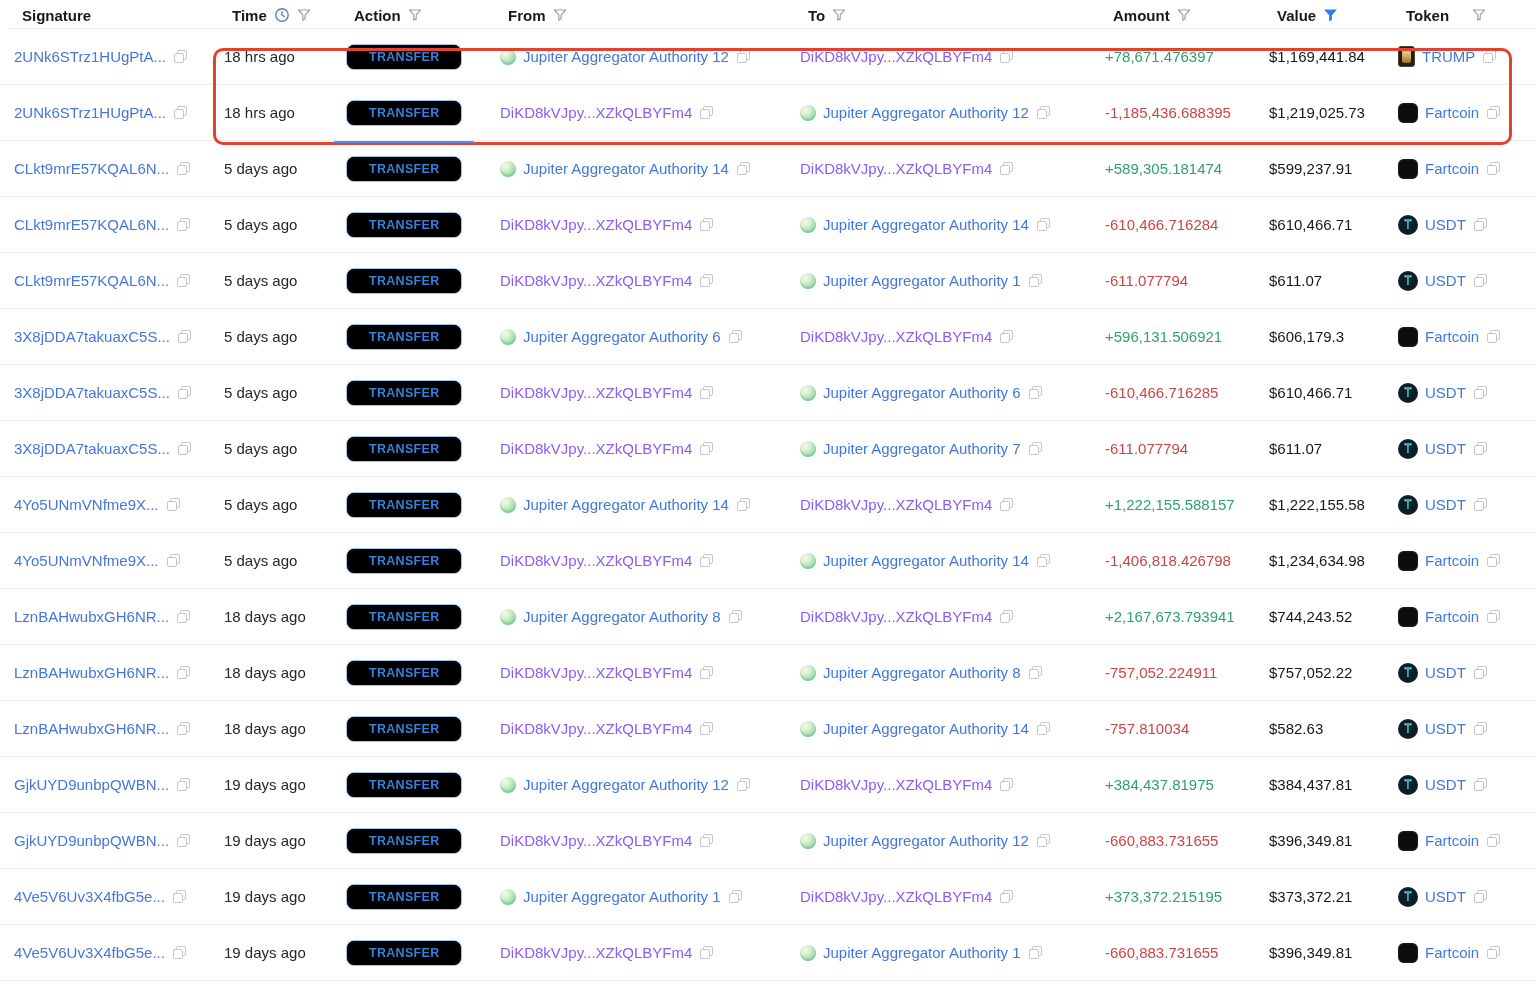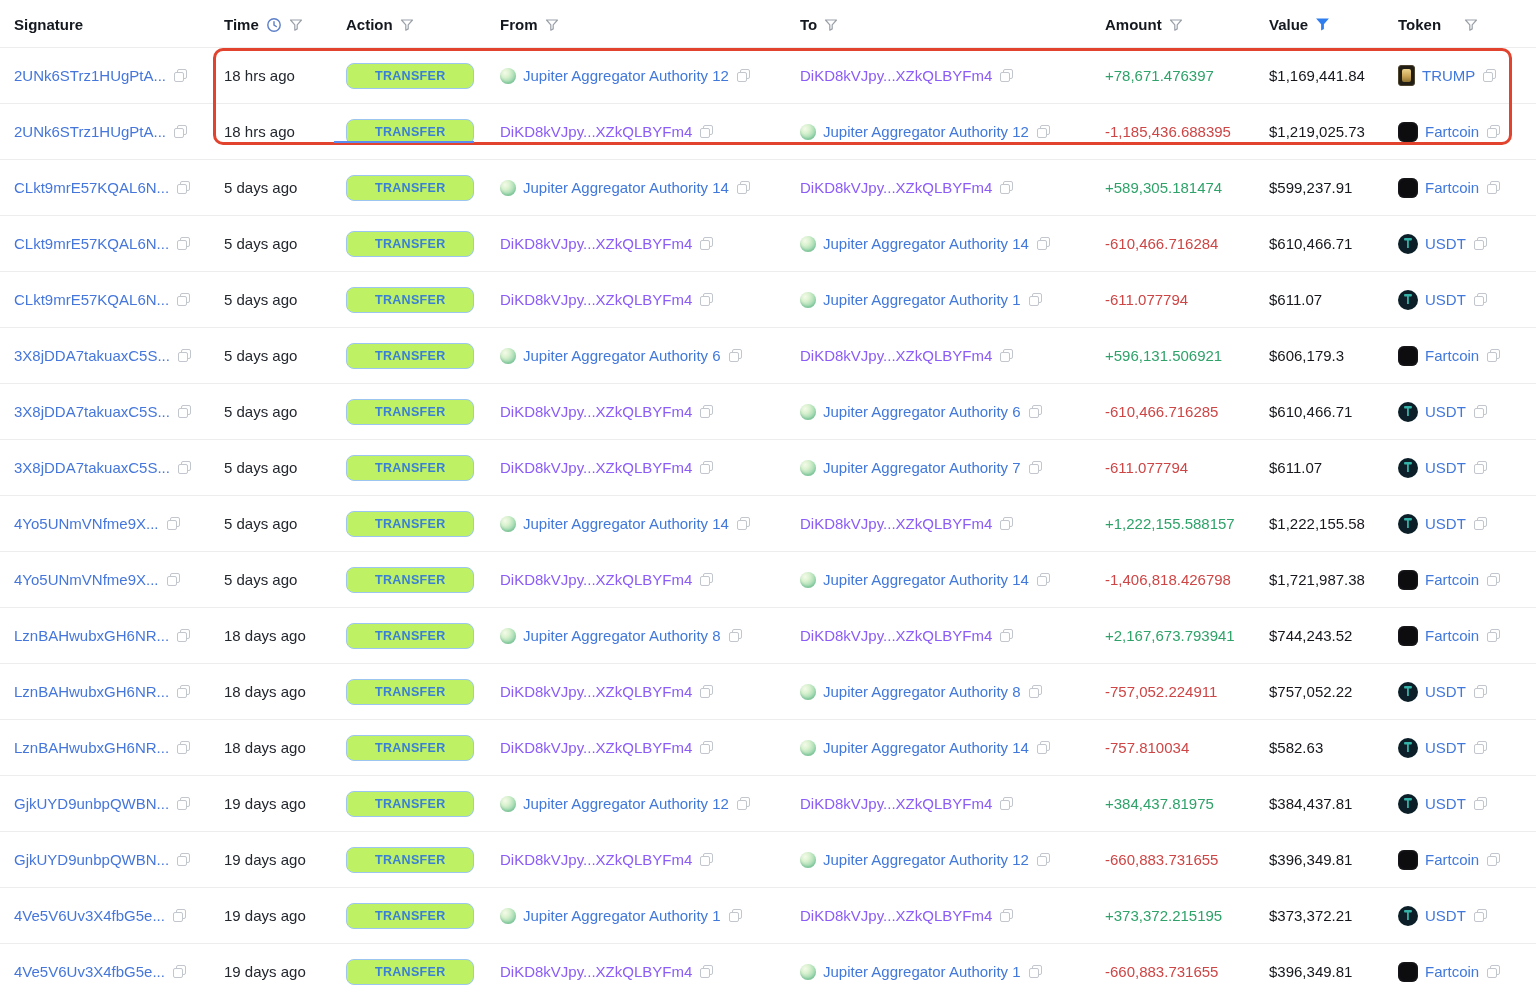--- a/index.html
+++ b/index.html
@@ -4,21 +4,21 @@
 <style>
   * { box-sizing: border-box; margin: 0; padding: 0; }
   html,body { width:1536px; height:998px; overflow:hidden; background:#ffffff;
     font-family:"Liberation Sans", sans-serif; color:#1d2127; }
   .table-wrap { position:relative; width:1536px; }
 
   .grid-row { display:grid; grid-template-columns:212px 122px 152px 301px 304px 164px 129px 152px;
     align-items:center; border-bottom:1px solid #ededed; }
 
   
-  .thead { height:48px; }
+  .thead { height:29px;margin-left:8px; }
   .th { display:flex; align-items:center; gap:7px; font-size:15px; font-weight:700; color:#14181f;
     padding-top:2px; }
   .th.c-sig { padding-left:14px; }
   .th.c-time { padding-left:12px; }
   .th.c-action { padding-left:12px; }
   .th.c-from { padding-left:14px; }
   .th.c-to { padding-left:13px; }
   .th.c-amount { padding-left:14px; }
   .th.c-value { padding-left:14px; }
   .th.c-token { padding-left:14px;gap:23px; }
@@ -31,22 +31,22 @@
   .c2 { padding-left:12px; color:#23272e; }
   .c3 { padding-left:12px; }
   .c4 { padding-left:14px; }
   .c5 { padding-left:13px; }
   .c6 { padding-left:14px; }
   .c7 { padding-left:14px; color:#15171c; }
   .c8 { padding-left:14px; }
 
   .sig-link { color:#4576db; max-width:158px; overflow:hidden; text-overflow:ellipsis; cursor:pointer; }
 
-  .chip { display:inline-block; padding:5px 28px; border:1.5px solid #9cc5ef; border-radius:8px;
-    background:#bef264; color:#3a7fd6; font-size:12.5px; font-weight:700; letter-spacing:.3px; cursor:pointer; }
+  .chip { display:inline-block; padding:5px 22px; border:1.5px solid #9cc5ef; border-radius:8px;
+    background:#000000; color:#3a7fd6; font-size:12.5px; font-weight:700; letter-spacing:.3px; cursor:pointer; }
 
   .entity-label { overflow:hidden; text-overflow:ellipsis; }
   .entity.link .entity-label { color:#4178dc; cursor:pointer; }
   .entity.addr .entity-label { color:#8b5cf6; }
   .jup-icon { width:16px; height:16px; border-radius:50%; flex:0 0 16px;
     background:radial-gradient(circle at 32% 30%, #f4fbe9 0%, #d9f1cf 30%, #a5dcb4 62%, #6fc09a 100%);
     box-shadow:inset 0 -2px 2px rgba(90,170,120,.35); }
 
   .amt.pos { color:#2fa26a; }
   .amt.neg { color:#ce4545; }
@@ -471,21 +471,21 @@
     </div>
     <div class="cell c5 entity link">
       <span class="jup-icon"></span>
       <span class="entity-label">Jupiter Aggregator Authority 14</span>
       <span class="copy"></span>
     </div>
     <div class="cell c6">
       <span class="amt neg">-1,406,818.426798</span>
     </div>
     <div class="cell c7">
-      <span>$1,721,987.38</span>
+      <span>$1,234,634.98</span>
     </div>
     <div class="cell c8">
       <span class="tok-icon tok-fartcoin"></span>
       <span class="tok-label">Fartcoin</span>
       <span class="copy"></span>
     </div>
   </div>
 
   <div class="grid-row row">
     <div class="cell c1">

